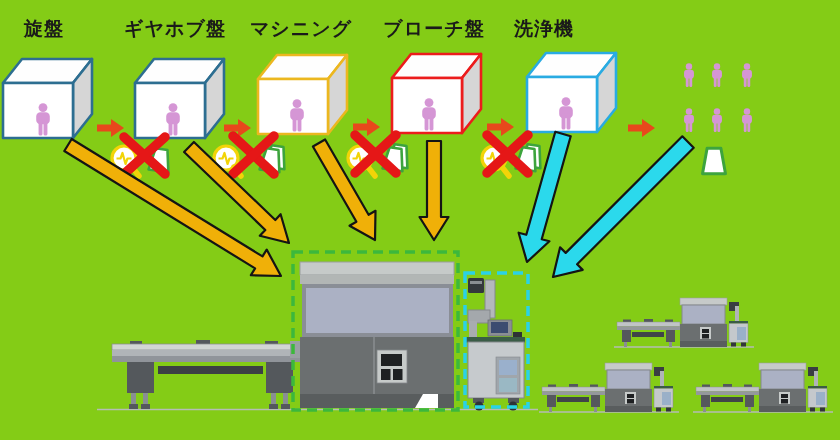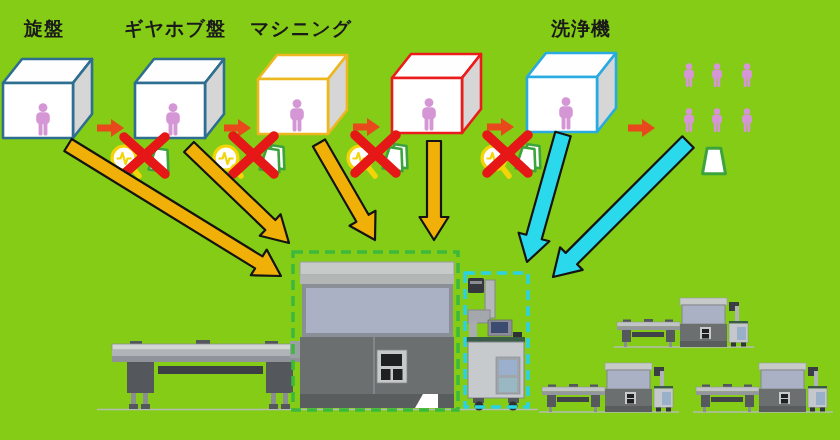--- a/index.html
+++ b/index.html
@@ -1,21 +1,21 @@
 <!DOCTYPE html>
 <html style="--box-teal: #2d6e91; --box-gold: #ecb71f; --box-red: #ec1c1c; --box-cyan: #29abe2; --cube-side: #d6d6d6; --person: #d596d5; --flow-arrow: #e8481c; --x-mark: #e51717; --magnifier: #f2d408; --trapezoid: #3da43d; --arrow-gold: #f0b008; --arrow-cyan: #2bd9ec; --dash-green: #3cb83c; --dash-cyan: #2ad2e6; --machine-light: #c6cac9; --machine-dark: #6b6f70; --machine-darker: #595d5e; --window: #abb1c4; --ground: #b5bdb5;"><head>
 <meta charset="utf-8">
 <style>
   html,body{margin:0;padding:0;background:#fff;}
   .stage{position:relative;width:840px;height:440px;background:#84cc16;overflow:hidden;
          font-family:Liberation Serif, serif;}
   .stage svg{position:absolute;left:0;top:0;}
   .station-label{position:absolute;top:16px;transform:translateX(-50%);
     font-size:19px;font-weight:bold;color:#1a1a1a;white-space:nowrap;letter-spacing:1px;}
-  .lbl-0{left:44px}.lbl-1{left:175px}.lbl-2{left:301px}.lbl-3{left:434px}.lbl-4{left:581px}.lbl-5{left:722px}
+  .lbl-0{left:44px}.lbl-1{left:175px}.lbl-2{left:301px}.lbl-3{left:434px}.lbl-4{left:544px}.lbl-5{left:722px}
 
   
   .person{fill:var(--person)}
   .cube-front{fill:#ffffff}.cube-top{fill:#fefefe}.cube-side{fill:var(--cube-side)}
   .cube rect,.cube polygon{stroke-width:2.6;stroke-linejoin:round}
   .cube-teal rect,.cube-teal polygon{stroke:var(--box-teal)}
   .cube-gold rect,.cube-gold polygon{stroke:var(--box-gold)}
   .cube-red rect,.cube-red polygon{stroke:var(--box-red)}
   .cube-cyan rect,.cube-cyan polygon{stroke:var(--box-cyan)}
   .flow-arrow{fill:var(--flow-arrow)}
@@ -244,15 +244,16 @@
   <polygon class="arrow-gold" points="312.9,146.5 356.4,221.8 349.5,225.8 375,240 375.5,210.8 368.6,214.8 325.1,139.5"></polygon>
   <polygon class="arrow-gold" points="427,141 427,217 419.5,217 434,240 448.5,217 441,217 441,141"></polygon>
 
   <polygon class="arrow-cyan" points="555.3,131.8 526.3,234.8 518.6,232.7 527,262 549.4,241.3 541.7,239.2 570.7,136.2"></polygon>
   <polygon class="arrow-cyan" points="682.3,136.3 565.7,252.9 560.1,247.3 553,277 582.7,269.9 577.1,264.3 693.7,147.7"></polygon>
 </svg>
 
 <div class="station-label lbl-0">旋盤</div>
 <div class="station-label lbl-1">ギヤホブ盤</div>
 <div class="station-label lbl-2">マシニング</div>
+<div class="station-label lbl-3">ブローチ盤</div>
 <div class="station-label lbl-4">洗浄機</div>
 
 </div>
 
 </body></html>

